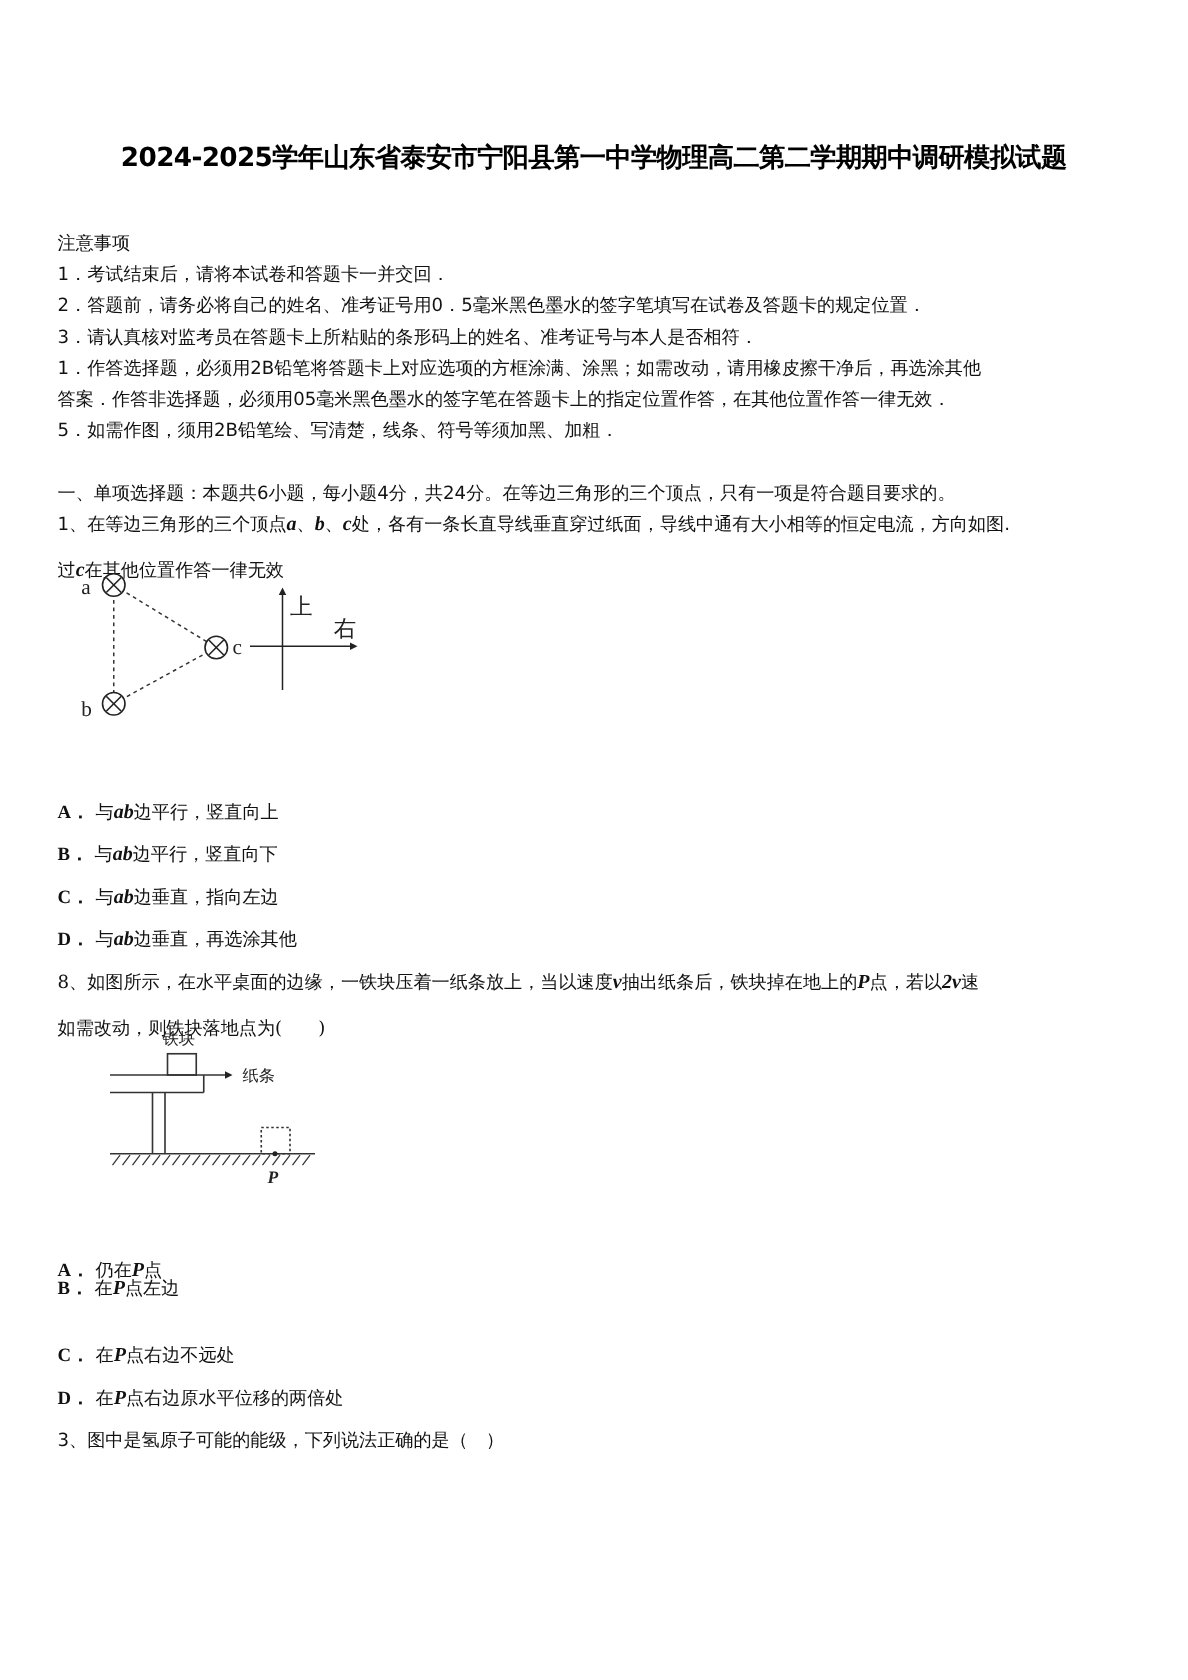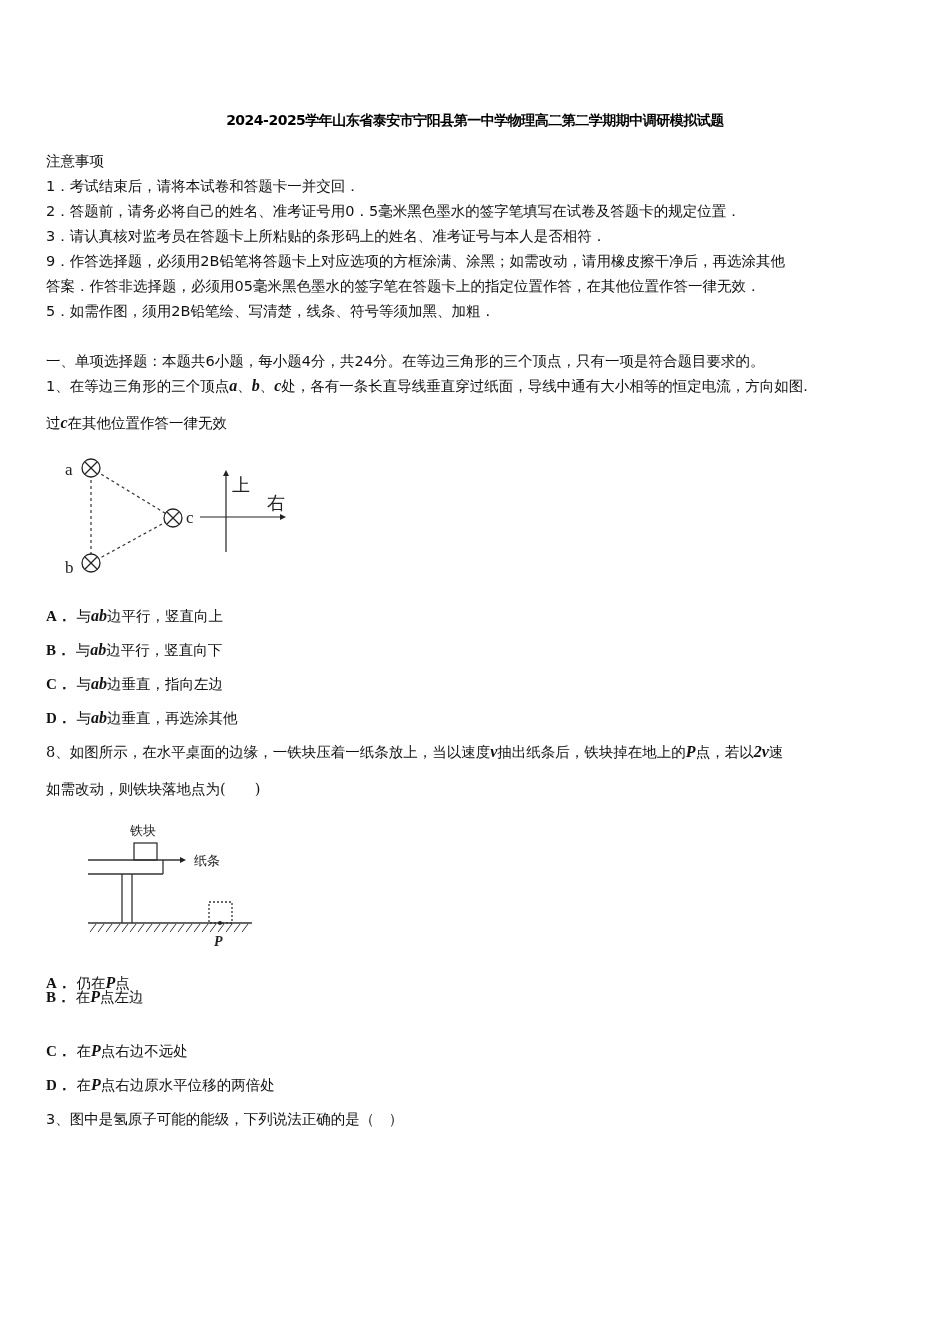--- a/index.html
+++ b/index.html
@@ -3,41 +3,41 @@
   <meta charset="utf-8">
   <style>
     html, body { margin: 0; padding: 0; background: #ffffff; }
     body {
       width: 950px; height: 1344px; position: relative; overflow: hidden;
       font-family: "DejaVu Sans", sans-serif; color: #111;
     }
     .title {
       position: absolute; left: 0; width: 950px; top: 112px;
       text-align: center; font-family: "DejaVu Sans", sans-serif;
-      font-weight: bold; font-size: 14px; letter-spacing: -0.5px; color: #000;
+      font-weight: bold; font-size: 21px; letter-spacing: -0.5px; color: #000;
     }
     .line {
       position: absolute; left: 46px; font-size: 14.5px; white-space: nowrap;
-      font-family: "DejaVu Sans", sans-serif; color: #111;
+      font-family: "DejaVu Sans", sans-serif; color: #111; margin-top: 33px;
     }
     .opt { font-family: "DejaVu Serif", serif; }
     .opt b { font-family: "Liberation Serif", serif; font-weight: bold; font-size: 15px; }
     i.var { font-family: "Liberation Serif", serif; font-style: italic; font-weight: bold; font-size: 16px; }
     .fig { position: absolute; }
   </style>
 </head>
 <body>
 
 <div class="title">2024-2025学年山东省泰安市宁阳县第一中学物理高二第二学期期中调研模拟试题</div>
 
 <div class="line" style="top:152px;">注意事项</div>
 <div class="line" style="top:177px;">1．考试结束后，请将本试卷和答题卡一并交回．</div>
 <div class="line" style="top:202px;">2．答题前，请务必将自己的姓名、准考证号用0．5毫米黑色墨水的签字笔填写在试卷及答题卡的规定位置．</div>
 <div class="line" style="top:227px;">3．请认真核对监考员在答题卡上所粘贴的条形码上的姓名、准考证号与本人是否相符．</div>
-<div class="line" style="top:252px;">9．作答选择题，必须用2B铅笔将答题卡上对应选项的方框涂满、涂黑；如需改动，请用橡皮擦干净后，再选涂其他</div>
+<div class="line" style="top:252px;">1．作答选择题，必须用2B铅笔将答题卡上对应选项的方框涂满、涂黑；如需改动，请用橡皮擦干净后，再选涂其他</div>
 <div class="line" style="top:277px;">答案．作答非选择题，必须用05毫米黑色墨水的签字笔在答题卡上的指定位置作答，在其他位置作答一律无效．</div>
 <div class="line" style="top:302px;">5．如需作图，须用2B铅笔绘、写清楚，线条、符号等须加黑、加粗．</div>
 
 <div class="line" style="top:352px;">一、单项选择题：本题共6小题，每小题4分，共24分。在等边三角形的三个顶点，只有一项是符合题目要求的。</div>
 
 <div class="line" style="top:377px;">
   <span>1、在等边三角形的三个顶点</span><i class="var">a</i><span>、</span><i class="var">b</i><span>、</span><i class="var">c</i><span>处，各有一条长直导线垂直穿过纸面，导线中通有大小相等的恒定电流，方向如图.</span>
 </div>
 <div class="line" style="top:414px;">
   <span>过</span><i class="var">c</i><span>在其他位置作答一律无效</span>

